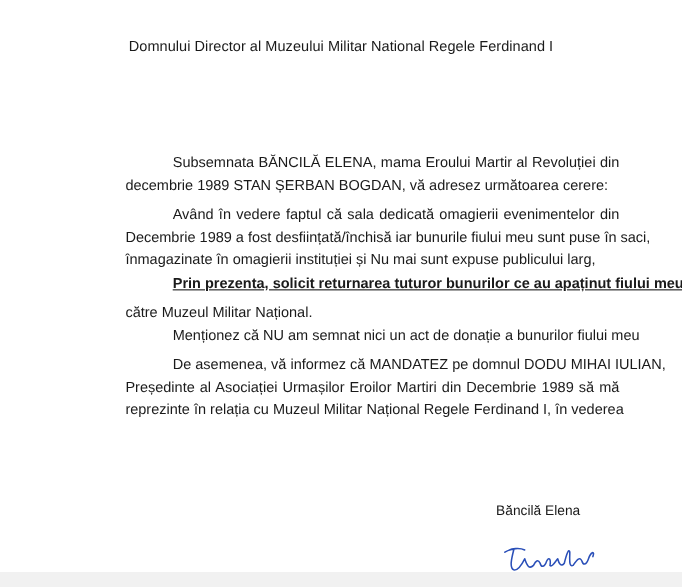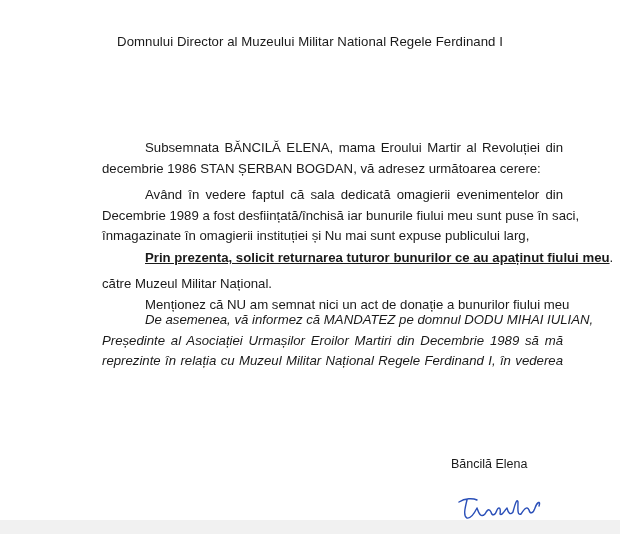--- a/index.html
+++ b/index.html
@@ -12,55 +12,55 @@
     .bottom-strip { position: absolute; left: 0; top: 520px; width: 620px; height: 14px; background: #f1f1f1; }
     .addressee {
       position: absolute; top: 34px; left: 0; width: 620px; text-align: center;
       font-size: 13.2px; letter-spacing: 0.05px;
     }
     .para {
       position: absolute; left: 102px; width: 461px; font-size: 13.2px;
       line-height: 20.5px; text-align: justify; text-align-last: left;
     }
     .indent { display: inline-block; width: 43px; }
-    .line { display: block; text-align: justify; text-align-last: justify; white-space: nowrap; }
+    .line { display: block; text-align: justify; text-align-last: justify; white-space: nowrap; margin-left: 12px; }
     .line.last { text-align-last: left; }
     .bold-u { font-weight: bold; text-decoration: underline; }
     .date { position: absolute; left: 117px; top: 483px; font-size: 13.2px; }
     .signer { position: absolute; left: 451px; top: 457px; font-size: 12.5px; }
     .signature { position: absolute; left: 455px; top: 494px; }
   </style>
 </head>
 <body>
 
 <div class="page">
 
   <div class="addressee">Domnului Director al Muzeului Militar National Regele Ferdinand I</div>
 
   <div class="para" style="top:138px;">
     <span class="line"><span class="indent"></span><span>Subsemnata BĂNCILĂ ELENA, mama Eroului Martir al Revoluției din</span></span>
-    <span class="line last">decembrie 1986 STAN ȘERBAN BOGDAN, vă adresez următoarea cerere:</span>
+    <span class="line last">decembrie 1989 STAN ȘERBAN BOGDAN, vă adresez următoarea cerere:</span>
   </div>
 
   <div class="para" style="top:185px;">
     <span class="line"><span class="indent"></span><span>Având în vedere faptul că sala dedicată omagierii evenimentelor din</span></span>
     <span class="line">Decembrie 1989 a fost desființată/închisă iar bunurile fiului meu sunt puse în saci,</span>
     <span class="line last">înmagazinate în omagierii instituției și Nu mai sunt expuse publicului larg,</span>
   </div>
 
   <div class="para" style="top:248px;">
     <span class="line last"><span class="indent"></span><span class="bold-u">Prin prezenta, solicit returnarea tuturor bunurilor ce au apaținut fiului meu</span><span>.</span></span>
   </div>
 
   <div class="para" style="top:274px;">
     <span class="line last">către Muzeul Militar Național.</span>
     <span class="line"><span class="indent"></span><span>Menționez că NU am semnat nici un act de donație a bunurilor fiului meu</span></span>
   </div>
 
-  <div class="para" style="top:310px;font-style:italic;">
+  <div class="para" style="top:321px;">
     <span class="line"><span class="indent"></span><span>De asemenea, vă informez că MANDATEZ pe domnul DODU MIHAI IULIAN,</span></span>
     <span class="line">Președinte al Asociației Urmașilor Eroilor Martiri din Decembrie 1989 să mă</span>
     <span class="line">reprezinte în relația cu Muzeul Militar Național Regele Ferdinand I, în vederea</span>
   </div>
 
   <div class="signer">Băncilă Elena</div>
 
   <svg class="signature" width="90" height="30" viewBox="0 0 90 30">
     <path d="M4 8 C 10 4, 18 4, 22 6 M12 6 C 10 14, 8 22, 12 24 C 16 25, 20 18, 22 14 C 24 20, 26 24, 30 20 C 32 16, 34 14, 36 18 C 37 22, 40 22, 42 16 C 44 12, 46 14, 45 20 C 47 22, 50 16, 52 14 C 53 18, 55 22, 58 18 C 60 10, 62 4, 63 8 C 63 14, 62 22, 66 20 C 70 14, 72 12, 74 16 C 75 20, 78 20, 80 14 C 82 8, 86 6, 84 12" fill="none" stroke="#2a4fb8" stroke-width="1.4" stroke-linecap="round" stroke-linejoin="round"></path>
   </svg>

